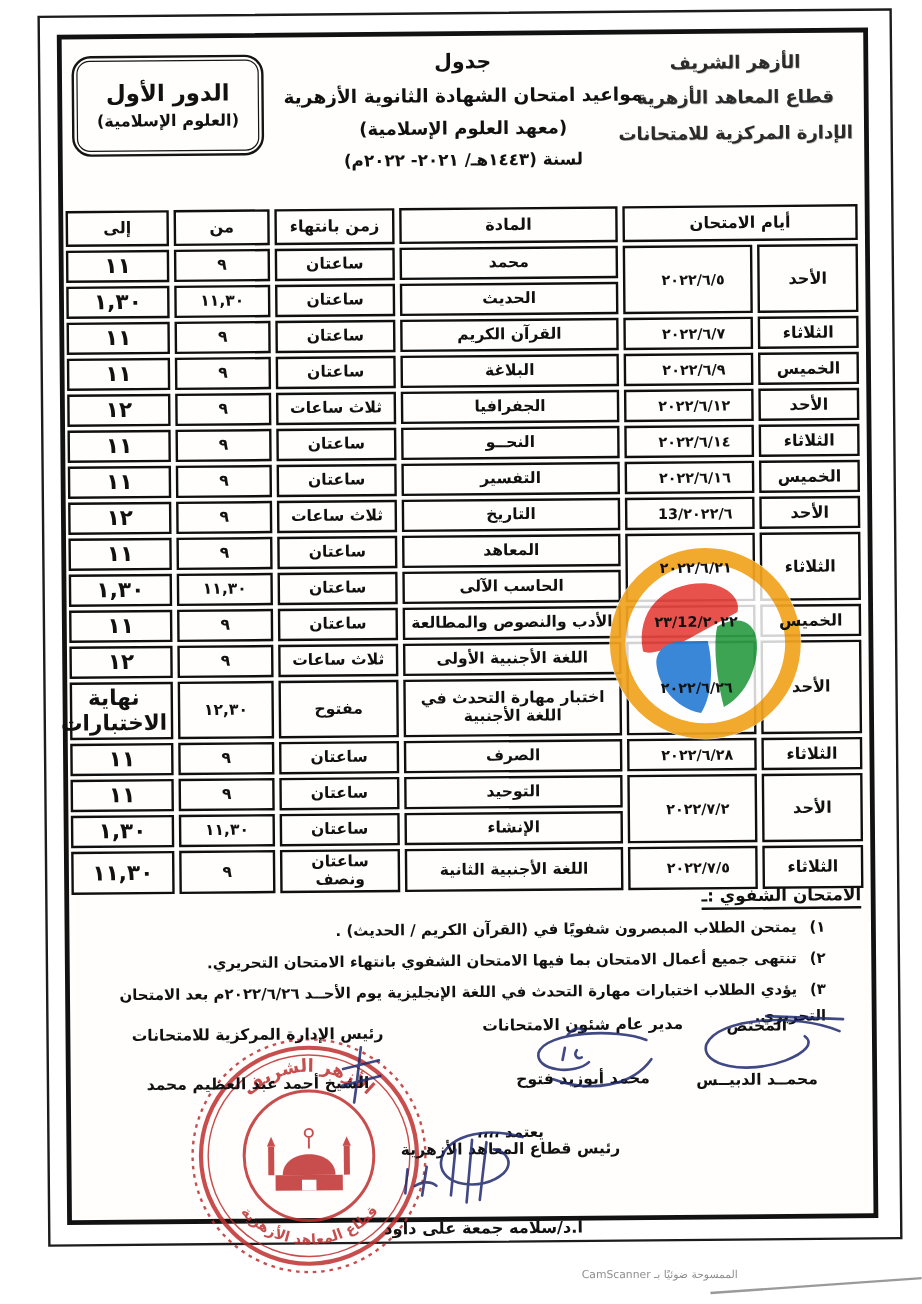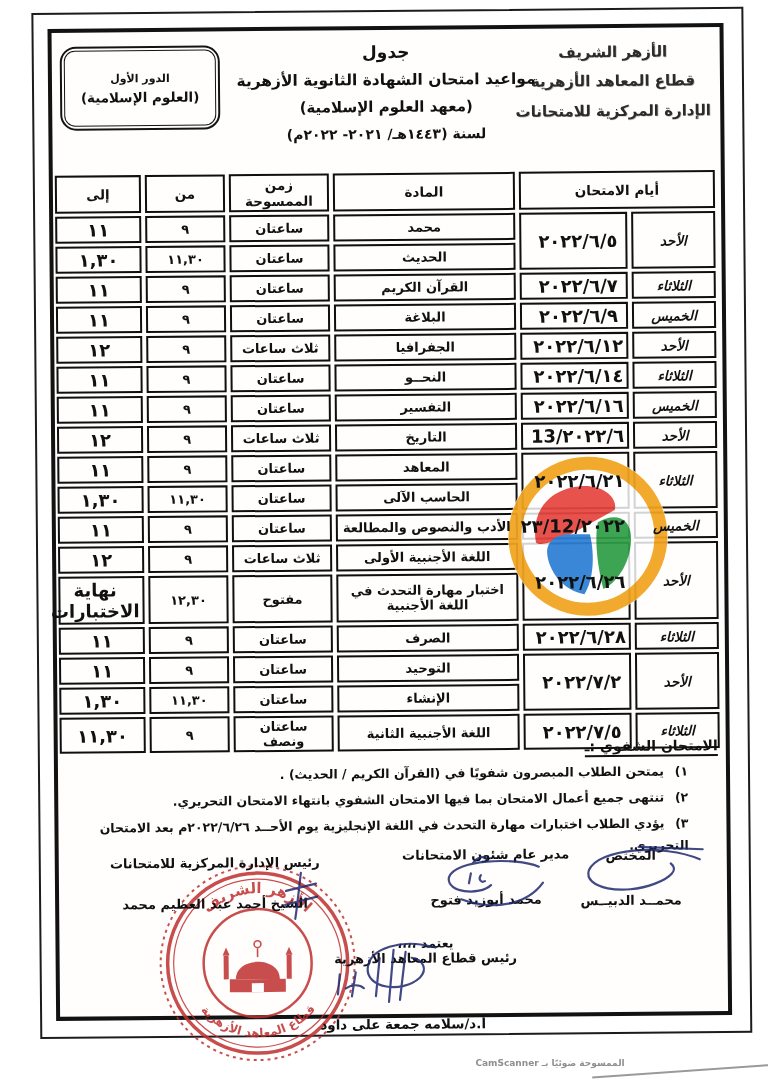--- a/index.html
+++ b/index.html
@@ -17,31 +17,31 @@
     font-weight:bold;font-size:15px;line-height:1.95;color:#2b2b2b;letter-spacing:-.3px;
     text-shadow:.6px .6px 0 #bdbdbd;}
   .title-block{position:absolute;top:12px;left:168px;width:332px;text-align:center;font-weight:bold;}
   .title-block .t1{font-size:17px;margin-bottom:9px;}
   .title-block .t2{font-size:15.5px;margin-bottom:9px;}
   .title-block .t3{font-size:15px;margin-bottom:10px;}
   .title-block .t4{font-size:14px;}
   .corner-box{position:absolute;top:14px;left:8px;width:152px;height:76px;border:2px solid #141414;border-radius:16px;padding:2px;}
   .corner-box .inner{width:100%;height:100%;box-sizing:border-box;border:1.6px solid #141414;border-radius:11px;
      display:flex;flex-direction:column;justify-content:center;align-items:center;gap:4px;font-weight:bold;}
-  .corner-box .c1{font-size:11px;}
+  .corner-box .c1{font-size:19px;}
   .corner-box .c2{font-size:13.5px;}
   
   .table-wrap{position:absolute;top:140px;left:2px;right:2px;}
   table{border-collapse:separate;border-spacing:4px 3px;width:100%;table-layout:fixed;}
   th,td{border:2px solid #0f0f0f;font-weight:bold;text-align:center;vertical-align:middle;padding:1px 3px;background:transparent;}
   th{height:24px;font-size:13.5px;}
   td{height:21px;font-size:13px;}
   tr.tall td{height:40px;}
-  td.cell-date{font-size:18px;padding-left:12px;}
-  td.cell-day{font-size:13.5px;font-style:italic;}
+  td.cell-date{font-size:12px;padding-left:12px;}
+  td.cell-day{font-size:13.5px;}
   td.cell-to{font-size:18px;}
   .ct{position:relative;z-index:3;display:inline-block;}
   
   .notes{position:absolute;top:708px;right:8px;left:8px;z-index:3;}
   .notes-heading{display:inline-block;font-size:14px;font-weight:bold;border-bottom:2px solid #101010;padding-bottom:1px;}
   .note{margin:4px 30px 0 4px;font-size:12.5px;font-weight:bold;line-height:1.75;}
   .note-num{display:inline-block;min-width:24px;}
   
   .sig{position:absolute;text-align:center;font-weight:bold;z-index:3;}
   .sig .sig-title{font-size:13px;}
@@ -52,21 +52,21 @@
   .sig-left .sig-name{margin-top:26px;}
   .approval{position:absolute;top:906px;left:266px;width:200px;text-align:center;font-weight:bold;z-index:3;}
   .approval .a1{font-size:12.5px;}
   .approval .a2{font-size:13px;}
   .approval-name{position:absolute;top:986px;left:238px;width:210px;text-align:center;font-size:13.5px;font-weight:bold;z-index:3;}
   
   .cs-logo{position:absolute;left:502px;top:452px;z-index:2;opacity:.93;}
   .stamp{position:absolute;left:150px;top:858px;z-index:2;opacity:.85;}
   .ink{position:absolute;left:0;top:0;z-index:4;pointer-events:none;}
   .cs-watermark{position:absolute;left:420px;top:1058px;width:260px;text-align:center;
-     font-size:9px;color:#8f8f8f;font-weight:bold;z-index:1;}
+     font-size:9px;color:#8f8f8f;font-weight:normal;z-index:1;}
   .paper-edge{position:absolute;left:592px;top:1070px;width:185px;height:2px;background:#9a9a9a;transform:rotate(-4deg);}
 </style>
 </head>
 <body>
 
 <div class="sheet">
   <div class="scan-frame"></div>
   <div class="content-frame">
 
     <div class="org-block">
@@ -96,21 +96,21 @@
             <col style="width:108px">
             <col style="width:182px">
           <col style="width:100px">
             <col style="width:80px">
             <col style="width:86px">
         </colgroup>
         <thead>
           <tr>
             <th colspan="2">أيام الامتحان</th>
             <th>المادة</th>
-            <th>زمن الممسوحة</th>
+            <th>زمن بانتهاء</th>
             <th>من</th>
             <th>إلى</th>
           </tr>
         </thead>
         <tbody>
             <tr>
               <td class="cell-day" rowspan="2"><span class="ct">الأحد</span></td>
               <td class="cell-date" rowspan="2"><span class="ct">٢٠٢٢/٦/٥</span></td>
               <td class="cell-subject"><span class="ct">محمد</span></td>
               <td class="cell-duration"><span class="ct">ساعتان</span></td>

